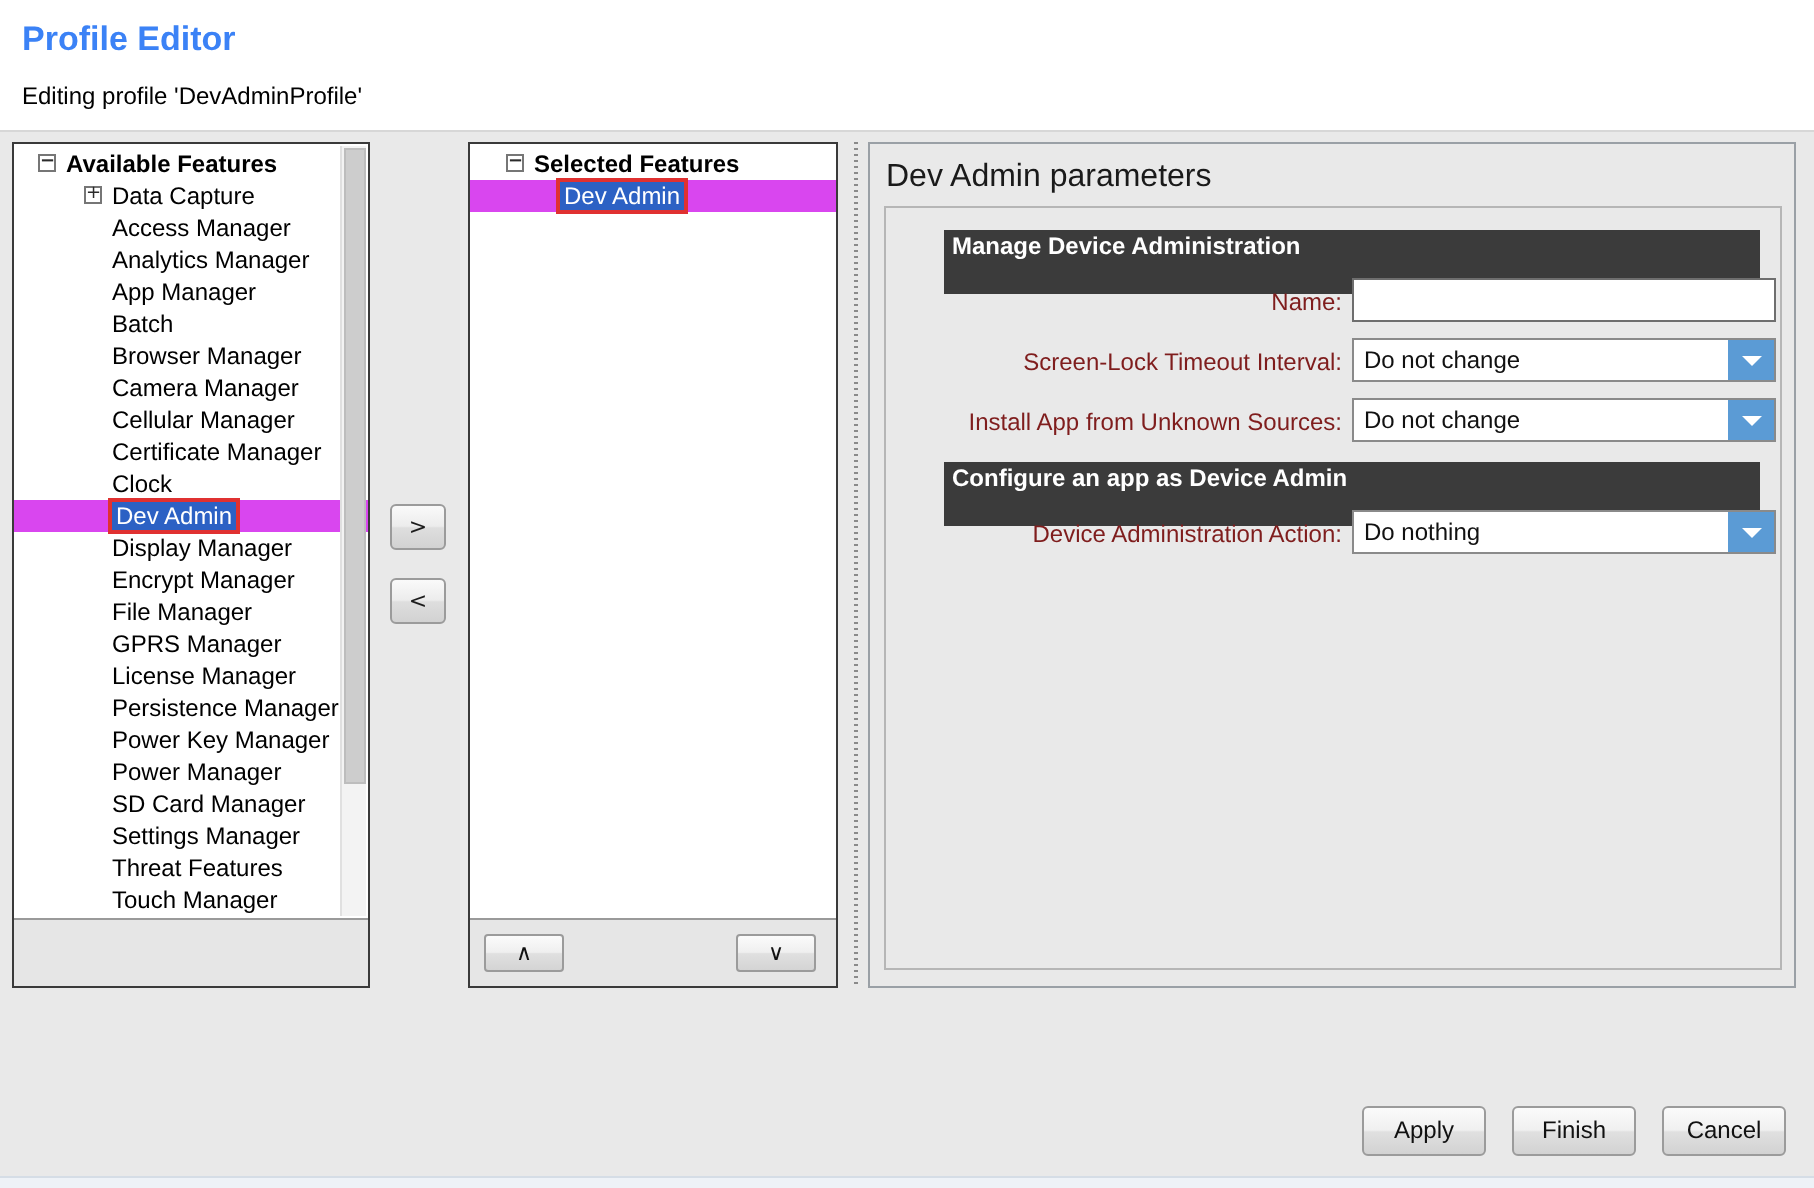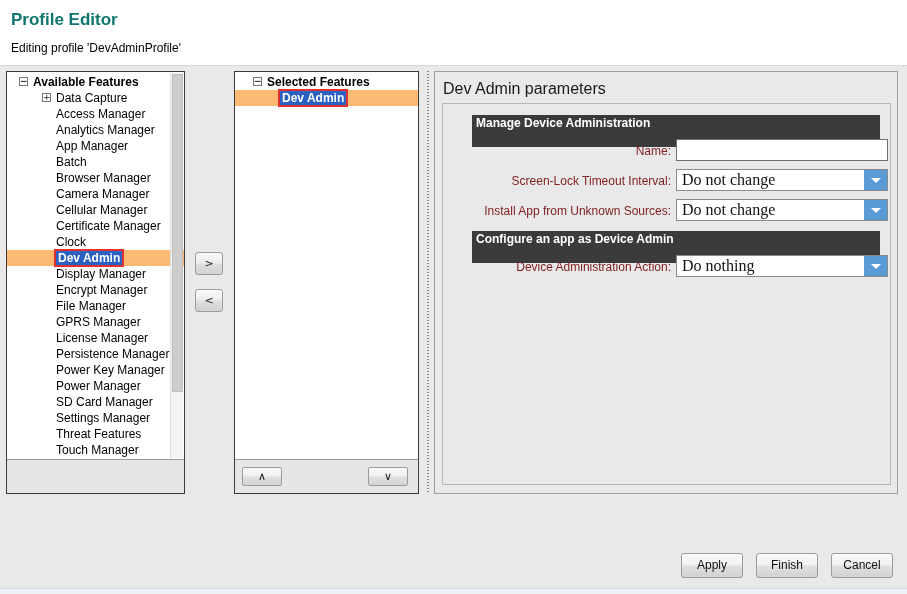--- a/index.html
+++ b/index.html
@@ -27,21 +27,21 @@
     background: #ffffff;
     border-bottom: 1px solid #d7d7d7;
     box-sizing: border-box;
   }
   #page-title {
     position: absolute;
     left: 11px; top: 10px;
     font-size: 17px;
     font-weight: bold;
     letter-spacing: 0px;
-    color: #0f766e;
+    color: #3b82f6;
   }
   #page-subtitle {
     position: absolute;
     left: 11px; top: 41px;
     font-size: 12px;
     color: #000000;
   }
 
   
   #body-area {
@@ -121,22 +121,21 @@
     top: 3px;
     font-size: 9px;
     line-height: 7px;
     text-align: center;
     color: #2b2b2b;
     font-family: "DejaVu Sans", sans-serif;
   }
   .toggle-root { left: 12px; }
   .toggle-child { left: 35px; }
   .row-selected-band {
-    background: #fdba74;
-    font-weight: bold;
+    background: #d946ef;
   }
   .sel-text {
     background: #2c61c4;
     color: #ffffff;
     padding: 0 2px;
   }
   .red-box {
     outline: 2px solid #e03131;
     outline-offset: 0px;
   }
@@ -304,23 +303,22 @@
     height: 22px;
     background: #ffffff;
     border: 1px solid #8a8a8a;
     box-sizing: border-box;
   }
   .combo-value {
     position: absolute;
     left: 5px; top: 0;
     height: 20px;
     line-height: 20px;
-    font-size: 16px;
+    font-size: 12px;
     color: #111;
-    font-family: Liberation Serif, serif;
   }
   .combo-arrow {
     position: absolute;
     right: 0; top: 0;
     width: 23px;
     height: 20px;
     background: #5b9bd5;
     box-sizing: border-box;
   }
   .combo-arrow::after {

